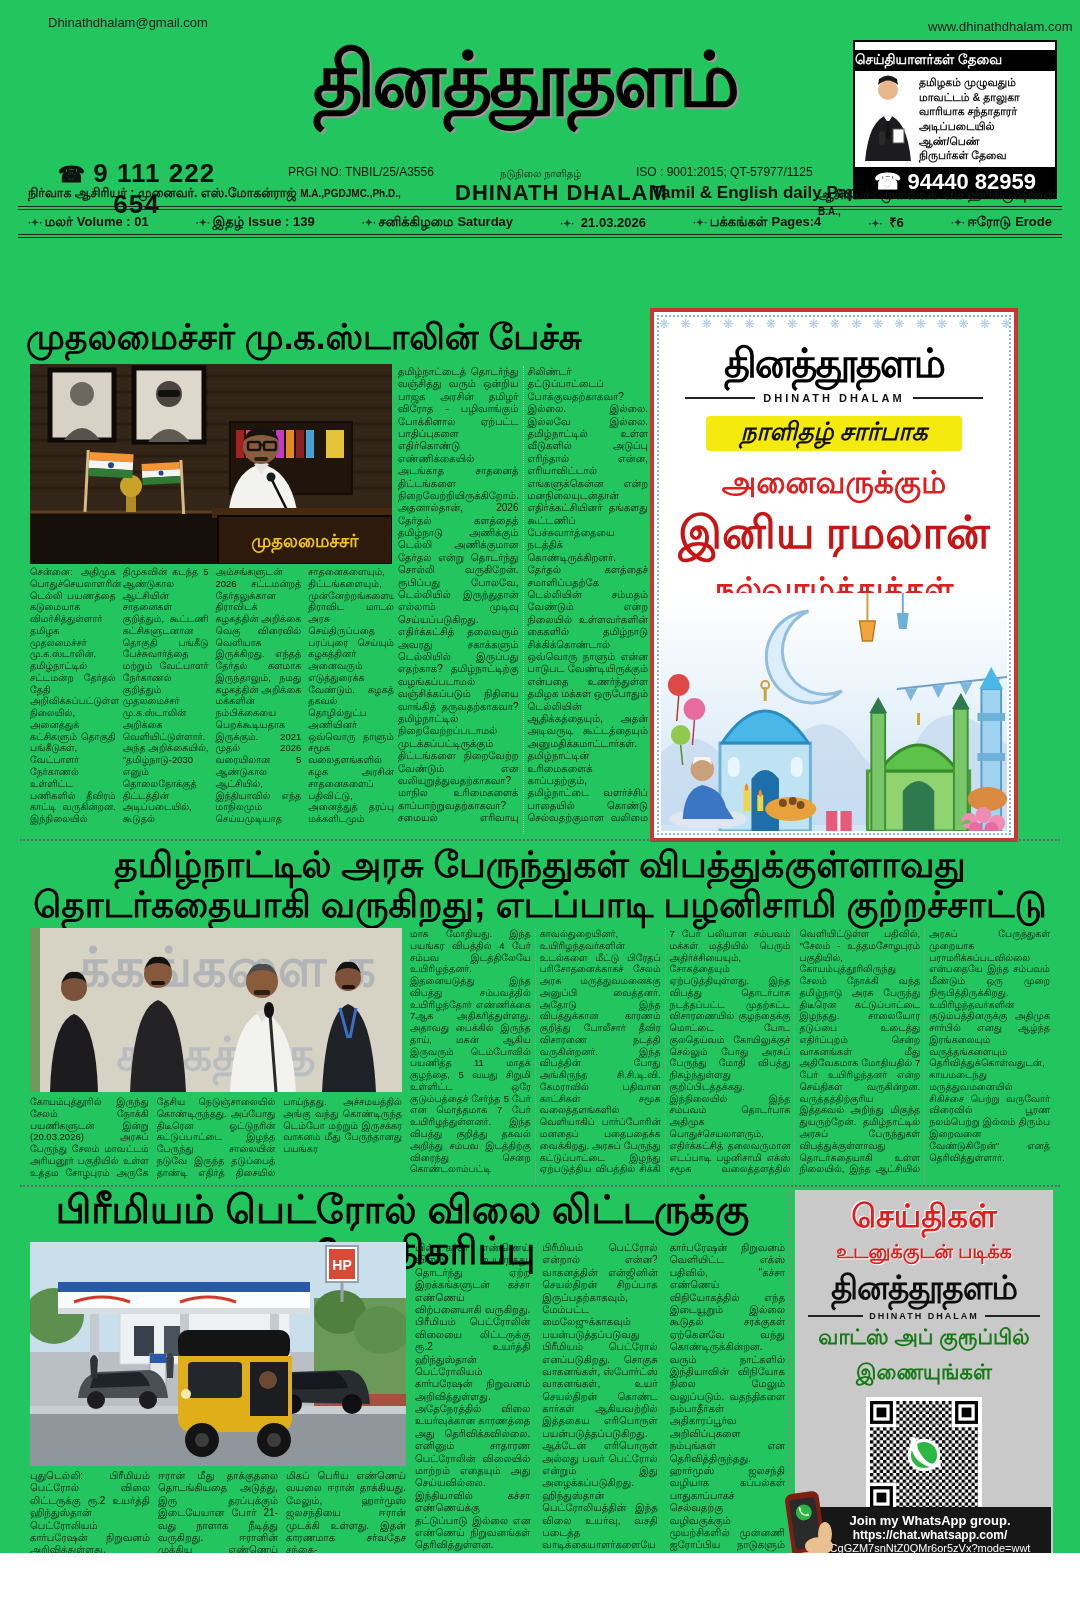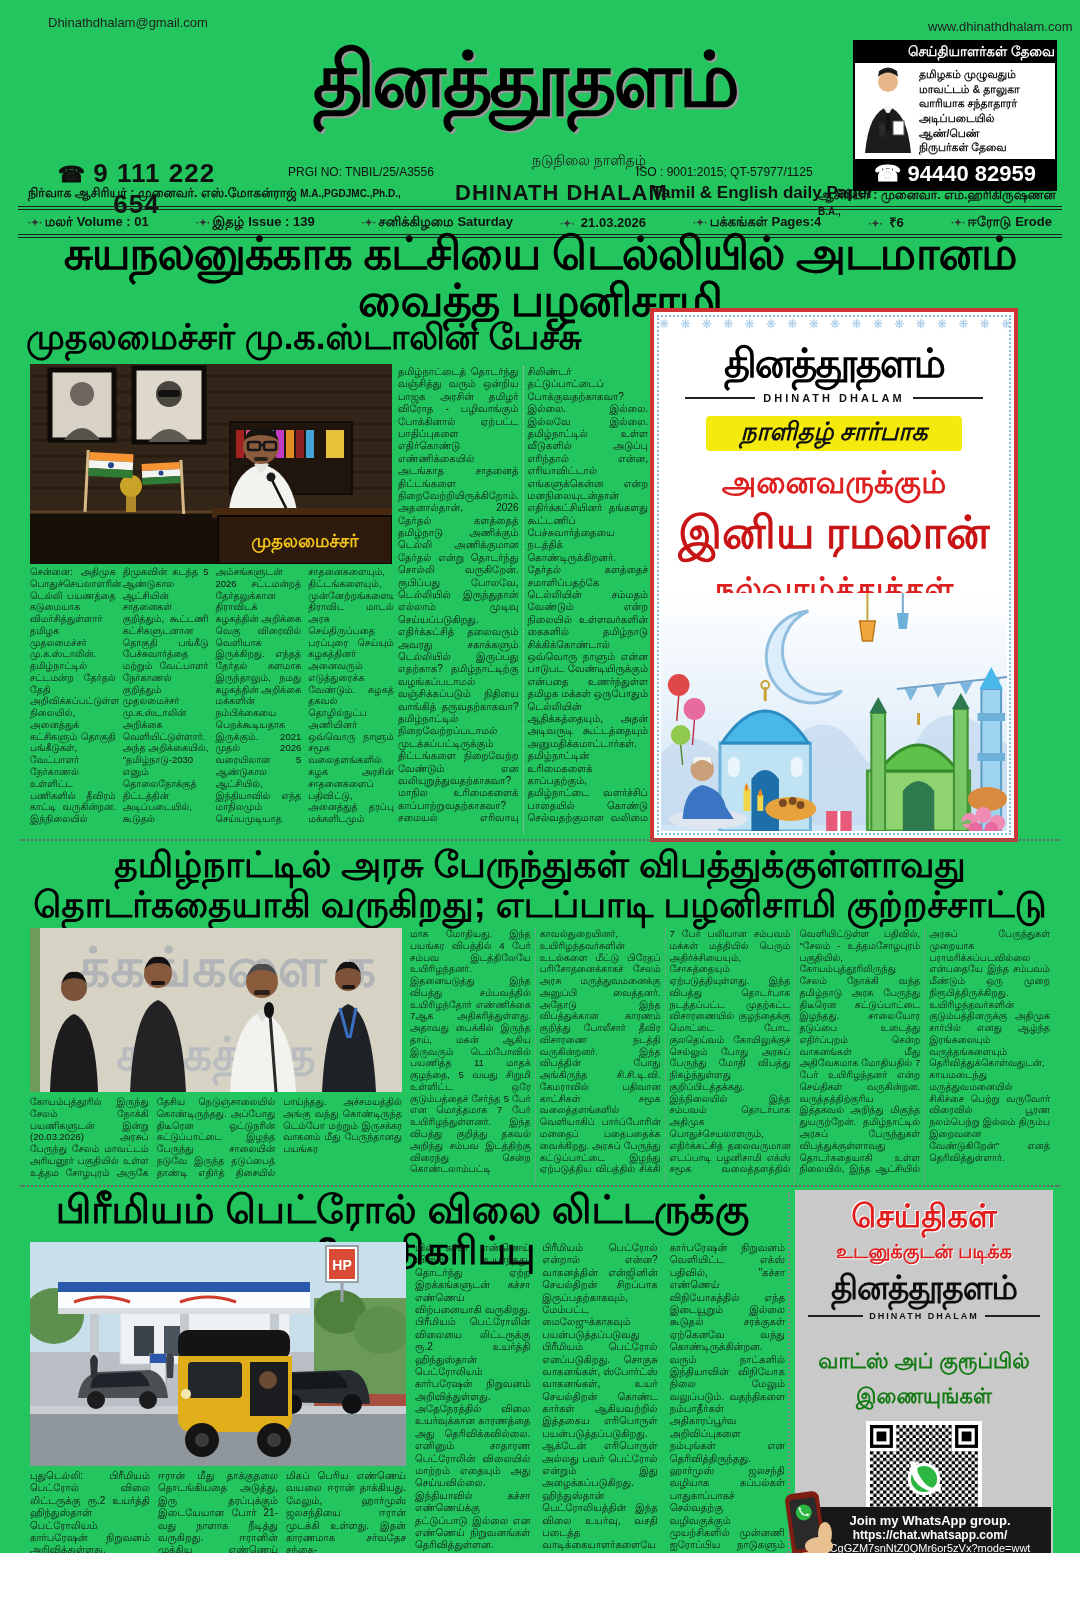--- a/index.html
+++ b/index.html
@@ -14,26 +14,26 @@
   .adL-title{background:#000;color:#fff;font-size:14.5px;font-weight:bold;text-align:center;padding:3px 0;}
   .adL-body{padding:4px 2px 2px;}
   .adL-line{font-size:12px;font-weight:bold;text-align:center;line-height:1.45;}
   .adL-phone{left:33px;top:158px;width:207px;text-align:center;font-size:26px;font-weight:900;letter-spacing:1px;}
   .phone-ico::before{content:"☎ ";font-size:22px;}
   .adminEditor{left:28px;top:186px;font-size:12.5px;font-weight:bold;}
   .deg{font-size:10px;font-weight:bold;}
   .masthead{left:240px;top:42px;width:570px;text-align:center;font-size:76px;font-weight:900;
             letter-spacing:-3px;line-height:1.0;color:#000;text-shadow:2px 2px 0 #999;}
   .prgi{left:288px;top:165px;font-size:12px;color:#111;}
-  .mhsub{left:500px;top:152px;font-size:14px;color:#222;margin-left:32px;}
+  .mhsub{left:500px;top:168px;font-size:10px;color:#222;}
   .iso{left:636px;top:165px;font-size:12px;color:#111;}
   .mhen{left:455px;top:180px;font-size:22px;font-weight:800;letter-spacing:1px;}
   .mhtag{left:652px;top:183px;font-size:17px;font-weight:bold;}
   .adR{left:853px;top:40px;width:200px;border:2px solid #000;background:#fff;}
-  .adR-title{background:#000;color:#fff;font-size:13.5px;font-weight:bold;text-align:right;padding:2px 0;}
+  .adR-title{background:#000;color:#fff;font-size:13.5px;font-weight:bold;text-align:left;padding:2px 0;margin-top:8px;}
   .adR-body{display:flex;align-items:center;padding:2px;}
   .adR-lines{flex:1;}
   .adR-line{font-size:10.8px;font-weight:bold;text-align:left;line-height:1.35;}
   .adR-phone{background:#000;color:#fff;text-align:center;font-size:22px;font-weight:900;padding:2px 0;}
   .editorR{left:818px;top:188px;font-size:12.5px;font-weight:bold;}
 
   
   .infobar{left:18px;top:206px;width:1044px;border-top:4px double #222;border-bottom:4px double #222;
            display:flex;justify-content:space-between;align-items:center;padding:3px 10px;box-sizing:border-box;}
   .ib-item{font-size:13px;font-weight:bold;white-space:nowrap;}
@@ -81,21 +81,21 @@
   .rad-illus{position:absolute;left:2px;right:2px;bottom:2px;height:238px;}
 
   
   .wad{left:795px;top:1190px;width:258px;height:376px;background:#c9c9c9;text-align:center;overflow:visible;}
   .wad-l1{margin-top:8px;font-size:32px;font-weight:900;color:#e21d1d;text-shadow:1px 1px 0 #fff,-1px -1px 0 #fff;}
   .wad-l2{margin-top:2px;font-size:19px;font-weight:900;color:#e21d1d;text-shadow:1px 1px 0 #fff;}
   .wad-mast{margin-top:4px;font-size:33px;font-weight:900;letter-spacing:-1px;color:#0d0d0d;}
   .wad-en{display:flex;align-items:center;justify-content:center;gap:6px;}
   .wad-en .ln{flex:0 0 55px;border-top:2px solid #222;}
   .wad-en .t{font-size:9px;font-weight:800;letter-spacing:2px;}
-  .wad-l3{margin-top:28px;font-size:21px;font-weight:900;color:#157a15;}
+  .wad-l3{margin-top:4px;font-size:21px;font-weight:900;color:#157a15;}
   .wad-l4{margin-top:8px;font-size:21px;font-weight:900;color:#157a15;}
   .wad-qr{width:116px;height:116px;background:#fff;margin:10px auto 0;padding:4px;box-sizing:border-box;}
   .wad-bar{position:absolute;left:14px;right:2px;bottom:6px;background:#171717;color:#fff;padding:6px 4px;}
   .wad-cap1{font-size:13px;font-weight:bold;}
   .wad-cap2{font-size:12px;font-weight:bold;}
   .wad-cap3{font-size:11px;}
   .wad-phone{position:absolute;left:-16px;bottom:-2px;width:58px;height:80px;}
 
   .photo{background:#ddd;}
 </style>
@@ -147,21 +147,20 @@
   <div class="abs infobar">
     <span class="ib-item"><span class="ib-ta">மலர்</span><span>Volume : 01</span></span>
     <span class="ib-item"><span class="ib-ta">இதழ்</span><span>Issue : 139</span></span>
     <span class="ib-item"><span class="ib-ta">சனிக்கிழமை</span><span>Saturday</span></span>
     <span class="ib-item"><span class="ib-ta"></span><span>21.03.2026</span></span>
     <span class="ib-item"><span class="ib-ta">பக்கங்கள்</span><span>Pages:4</span></span>
     <span class="ib-item"><span class="ib-ta"></span><span>₹6</span></span>
     <span class="ib-item"><span class="ib-ta">ஈரோடு</span><span>Erode</span></span>
   </div>
 
-  <div class="abs h1">சுயநலனுக்காக கட்சியை டெல்லியில் அடமானம் வைத்த பழனிசாமி</div>
   <div class="abs photo" style="left:30px;top:364px;width:362px;height:200px;">
     <svg width="362" height="200" viewBox="0 0 362 200">
       <rect width="362" height="150" fill="#332619"></rect>
       <g stroke="#261c11" stroke-width="3">
         <line x1="0" y1="12" x2="362" y2="12"></line>
           <line x1="0" y1="28" x2="362" y2="28"></line>
         <line x1="0" y1="44" x2="362" y2="44"></line>
           <line x1="0" y1="60" x2="362" y2="60"></line>
         <line x1="0" y1="76" x2="362" y2="76"></line>
           <line x1="0" y1="92" x2="362" y2="92"></line>

